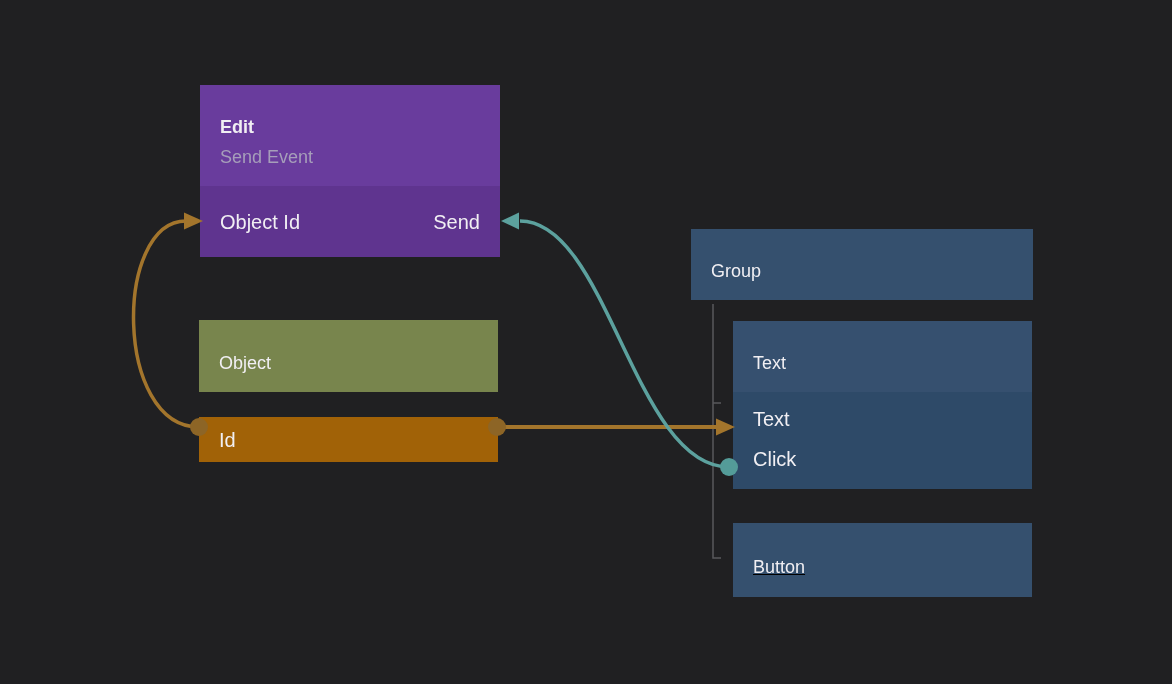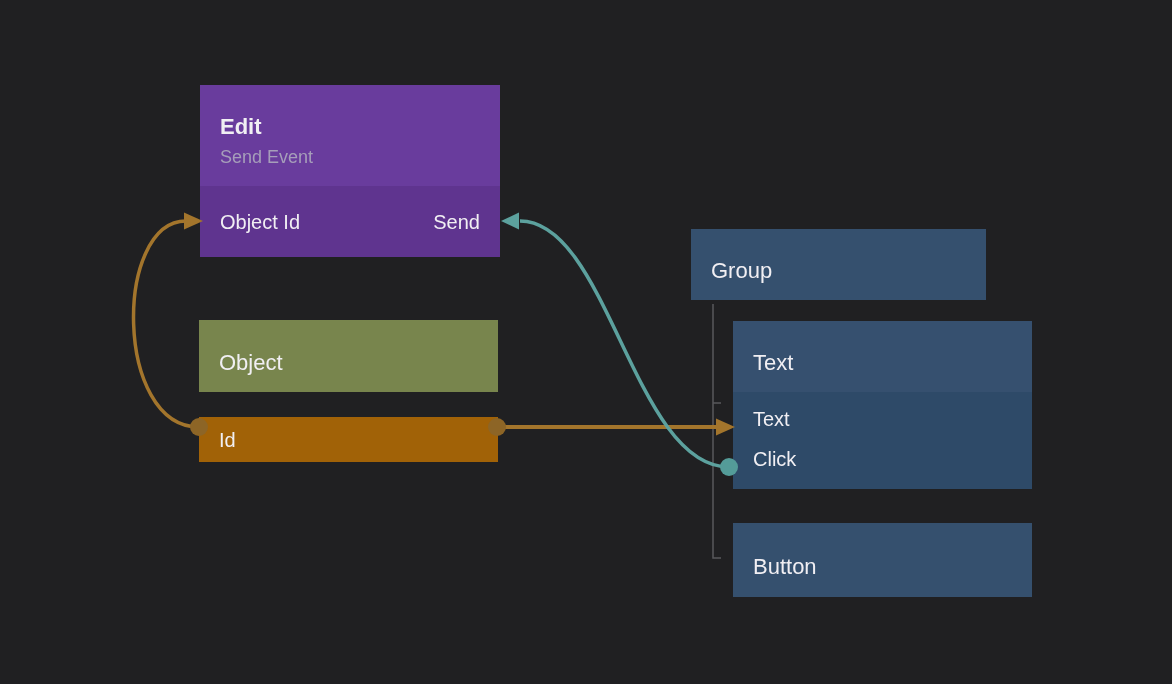--- a/index.html
+++ b/index.html
@@ -24,21 +24,21 @@
   }
   .node-header {
     display: flex;
     flex-direction: column;
     justify-content: center;
     padding: 0 20px;
     box-sizing: border-box;
   }
   .node-title {
     color: #f1eff3;
-    font-size: 22px;
+    font-size: 18px;
     line-height: 30px;
     white-space: nowrap;
     margin-top: 13px;
   }
   .node-title.bold { font-weight: 600; }
   .node-subtitle {
     color: #a69eba;
     font-size: 18px;
     line-height: 30px;
     white-space: nowrap;
@@ -58,26 +58,26 @@
     color: #f1eff3;
     font-size: 20px;
     line-height: 40px;
     white-space: nowrap;
   }
   
   .node-edit   { left: 200px; top:  85px; width: 300px; height: 172px; }
   .node-edit   .node-header { height: 101px; }
   .node-object { left: 199px; top: 320px; width: 299px; height: 142px; gap: 25px; }
   .node-object .node-header { height: 72px; }
-  .node-group  { left: 691px; top: 229px; width: 295px; height: 71px; }
+  .node-group  { left: 691px; top: 229px; width: 342px; height: 71px; }
   .node-group  .node-header { height: 71px; }
   .node-text   { left: 733px; top: 321px; width: 299px; height: 168px; }
   .node-text   .node-header { height: 71px; }
   .node-text   .node-body   { justify-content: flex-start; padding-top: 7px; }
-  .node-button { left: 733px; top: 523px; width: 299px; height: 74px; }
+  .node-button { left: 733px; top: 523px; width: 299px; height: 74px; text-decoration: underline; }
   .node-button .node-header { height: 74px; }
   svg.links {
     position: absolute;
     left: 0; top: 0;
     width: 1172px;
     height: 684px;
     z-index: 5;
     pointer-events: none;
   }
 </style>

